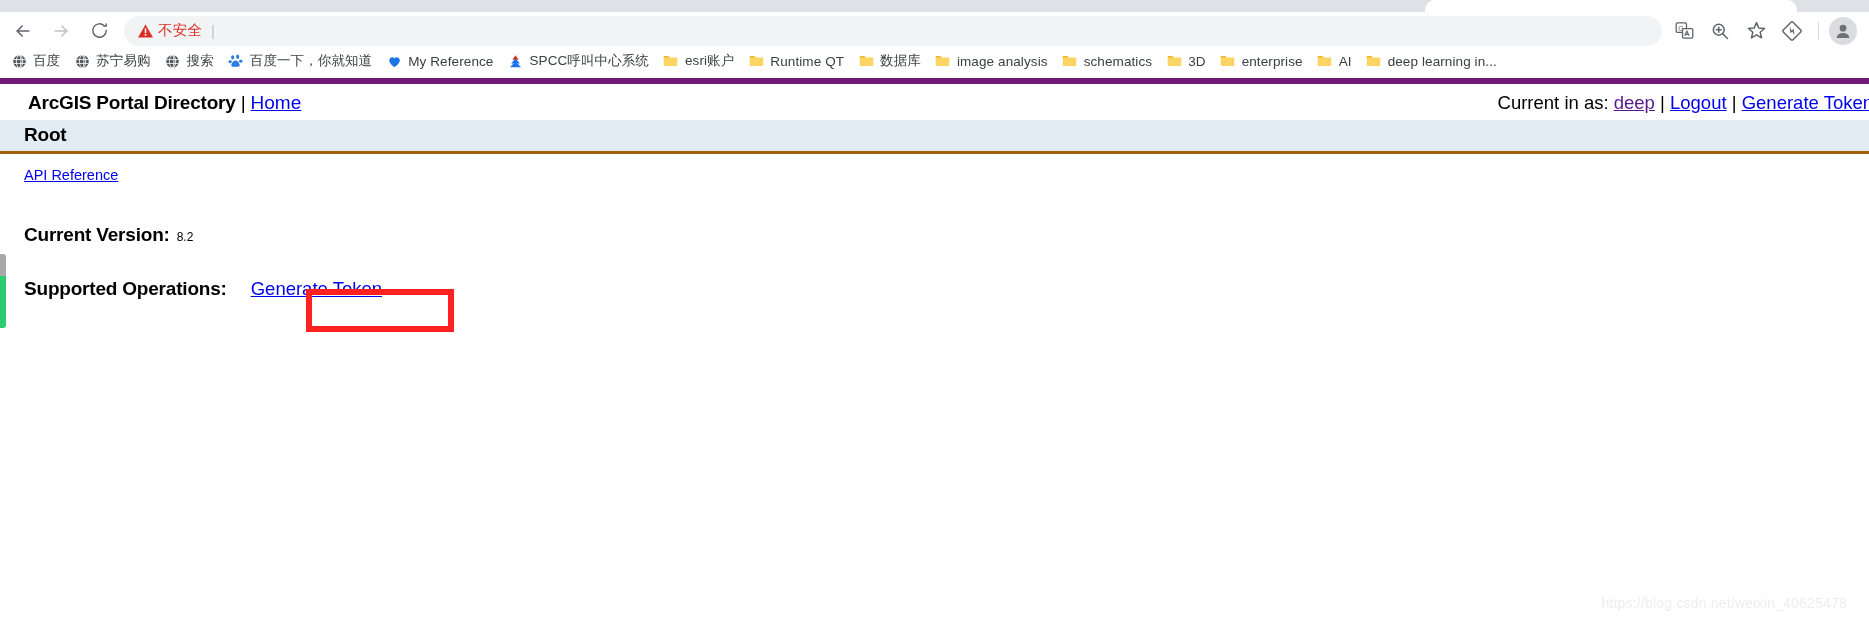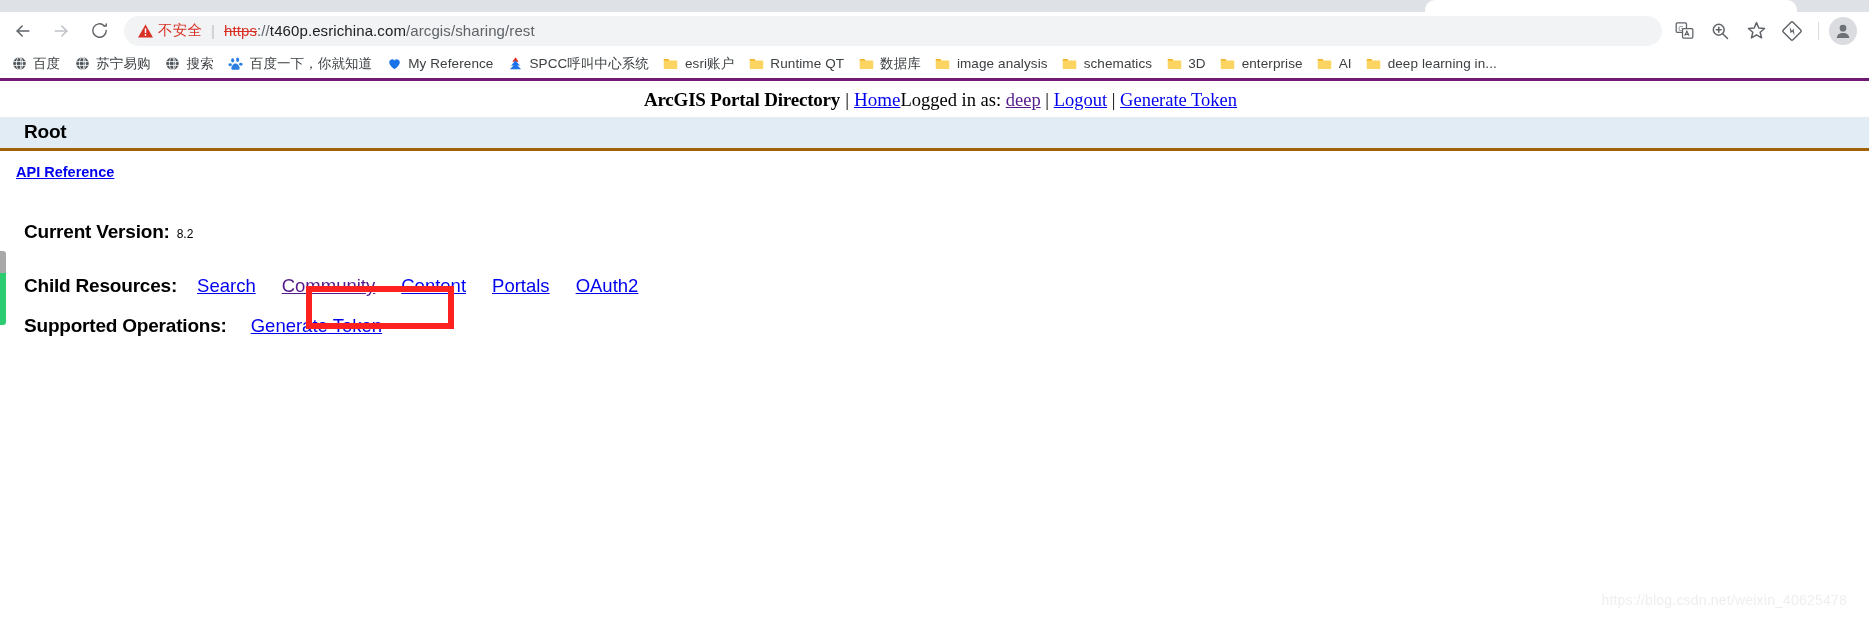--- a/index.html
+++ b/index.html
@@ -141,23 +141,23 @@
     justify-content: center;
     margin-left: 2px;
     margin-right: 4px;
   }
 
   
   .bookmarks {
     height: 29px;
     background: #ffffff;
     display: flex;
-    align-items: center;
+    align-items: flex-start;
     padding-left: 4px;
-    border-bottom: 3px solid #701a75;
+    border-bottom: 6px solid #701a75;
     overflow: hidden;
     white-space: nowrap;
   }
   .bm {
     display: flex;
     align-items: center;
     height: 24px;
     padding: 0 7px;
     border-radius: 4px;
     flex: 0 0 auto;
@@ -180,24 +180,23 @@
 
   
   .page {
     position: relative;
     background: #ffffff;
     height: 535px;
   }
   .portal-header {
     display: flex;
     align-items: baseline;
-    justify-content: center;
-    padding: 8px 0 6px 8px;
+    justify-content: space-between;
+    padding: 8px 0 6px 28px;
     font-size: 19px;
-    font-family: Liberation Serif, serif;
   }
   .portal-title {
     font-weight: bold;
     color: #000000;
     letter-spacing: -0.2px;
   }
   .pipe { color: #000000; padding: 0 5px; font-weight: normal;}
   a.lnk {
     color: #0000ee;
     text-decoration: underline;
@@ -213,23 +212,22 @@
   .root-bar {
     background: #e2ecf4;
     border-bottom: 3px solid #a16207;
     padding: 4px 0 5px 24px;
     font-size: 19px;
     font-weight: bold;
     color: #000000;
     letter-spacing: -0.2px;
   }
   .api-ref {
-    padding: 13px 0 0 16px;
+    padding: 13px 0 0 24px;
     font-size: 14.5px;
-    font-weight: bold;
   }
   .body-rows {
     padding-left: 24px;
     padding-top: 41px;
   }
   .row {
     display: flex;
     align-items: baseline;
     font-size: 19px;
     margin-bottom: 18px;
@@ -326,21 +324,20 @@
     <div class="omnibox">
       <span class="warn-tri">
         <svg width="15" height="14" viewBox="0 0 16 14">
           <path d="M8 0 L16 14 L0 14 Z" fill="#d93025"></path>
           <rect x="7.2" y="4.2" width="1.6" height="5" fill="#ffffff"></rect>
           <rect x="7.2" y="10.2" width="1.6" height="1.8" fill="#ffffff"></rect>
         </svg>
       </span>
       <span class="not-secure">不安全</span>
       <span class="omni-divider">|</span>
-      <span class="url-wrap"><span class="url-scheme">https</span><span class="url-sep">://</span><span class="url-host">t460p.esrichina.com</span><span class="url-path">/arcgis/sharing/rest</span></span>
     </div>
 
     <div class="toolbar-icons">
       <div class="tb-icon">
         <svg width="19" height="19" viewBox="0 0 24 24">
           <rect x="1.5" y="2.5" width="13" height="12" rx="1.4" fill="none" stroke="#5f6368" stroke-width="1.6"></rect>
           <text x="4" y="12" font-size="9" font-family="Liberation Sans, sans-serif" fill="#5f6368">G</text>
           <rect x="9.5" y="9.5" width="13" height="12" rx="1.4" fill="#ffffff" stroke="#5f6368" stroke-width="1.6"></rect>
           <path d="M12.2 18.6 L15 12.8 L17.8 18.6 M13.1 16.9 L16.9 16.9" fill="none" stroke="#5f6368" stroke-width="1.4"></path>
         </svg>
@@ -536,21 +533,21 @@
 
   </div>
 
   <div class="page">
 
     <div class="portal-header">
       <div>
         <span class="portal-title">ArcGIS Portal Directory</span><span class="pipe">|</span><a class="lnk" href="#">Home</a>
       </div>
       <div class="login-info">
-        <span>Logged in as:</span>
+        <span>Current in as:</span>
         <a class="lnk visited" href="#">deep</a>
         <span>|</span>
         <a class="lnk" href="#">Logout</a>
         <span>|</span>
         <a class="lnk" href="#">Generate Token</a>
       </div>
     </div>
 
     <div class="root-bar">Root</div>
 
@@ -558,30 +555,20 @@
       <a class="lnk" href="#">API Reference</a>
     </div>
 
     <div class="body-rows">
 
       <div class="row first">
         <span class="row-label">Current Version:</span>
         <span class="row-value">8.2</span>
       </div>
 
-      <div class="row">
-        <span class="row-label">Child Resources:</span>
-        <span class="links-list">
-          <a class="lnk" href="#">Search</a>
-          <a class="lnk visited" href="#">Community</a>
-          <a class="lnk" href="#">Content</a>
-          <a class="lnk" href="#">Portals</a>
-          <a class="lnk" href="#">OAuth2</a>
-        </span>
-      </div>
 
       <div class="row">
         <span class="row-label">Supported Operations:</span>
         <span class="ops-list">
           <a class="lnk" href="#">Generate Token</a>
         </span>
       </div>
 
     </div>
 

